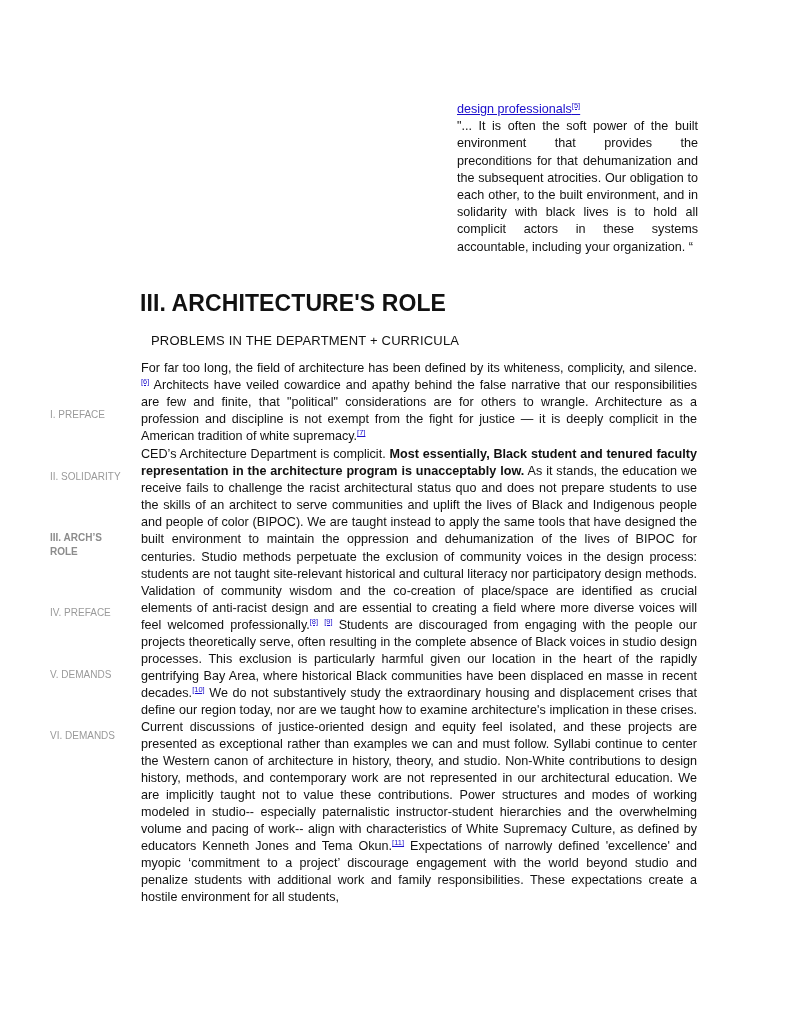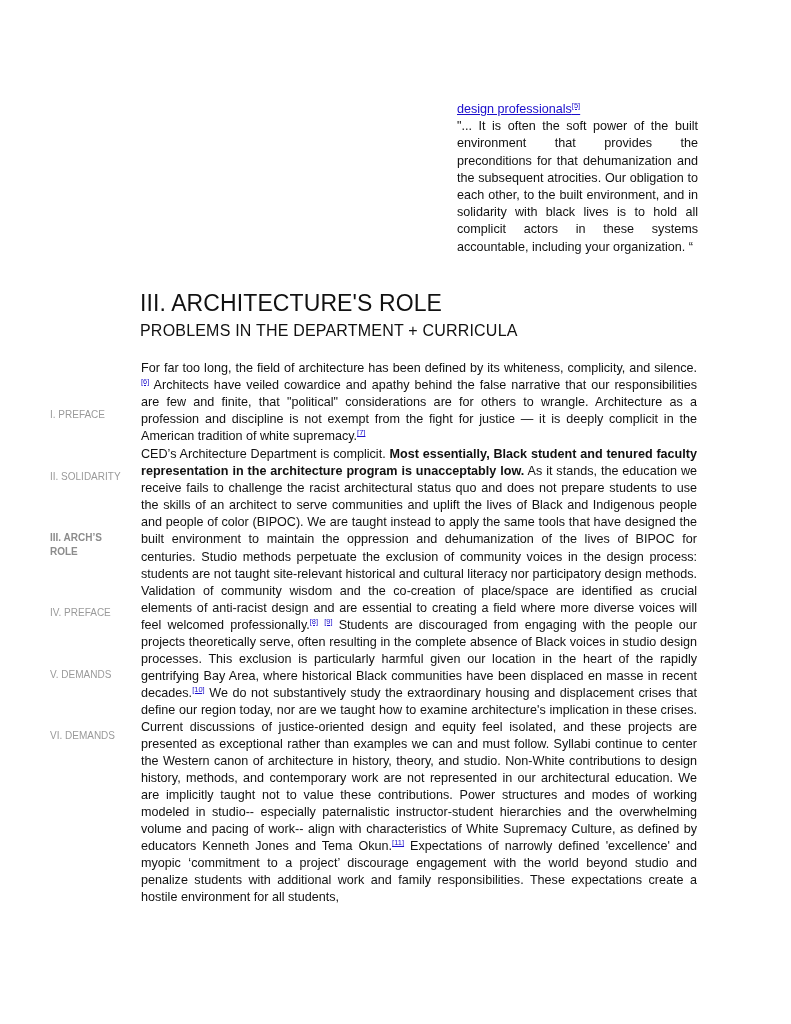--- a/index.html
+++ b/index.html
@@ -36,32 +36,32 @@
     text-decoration: underline;
   }
   .quote-text {
     display: block;
   }
   .section-title {
     position: absolute;
     left: 140px;
     top: 290px;
     font-size: 23px;
-    font-weight: normal;
+    font-weight: bold;
     margin: 0;
     letter-spacing: 0.1px;
     color: #111;
   }
   .section-subtitle {
     position: absolute;
     left: 140px;
     top: 322px;
-    font-size: 16px;
+    font-size: 13px;
     font-weight: normal;
-    margin: 0;
+    margin: 11px;
     letter-spacing: 0.2px;
     color: #111;
   }
   .side-nav {
     position: absolute;
     left: 50px;
     top: 360px;
     width: 75px;
     font-size: 10px;
     line-height: 13.5px;

